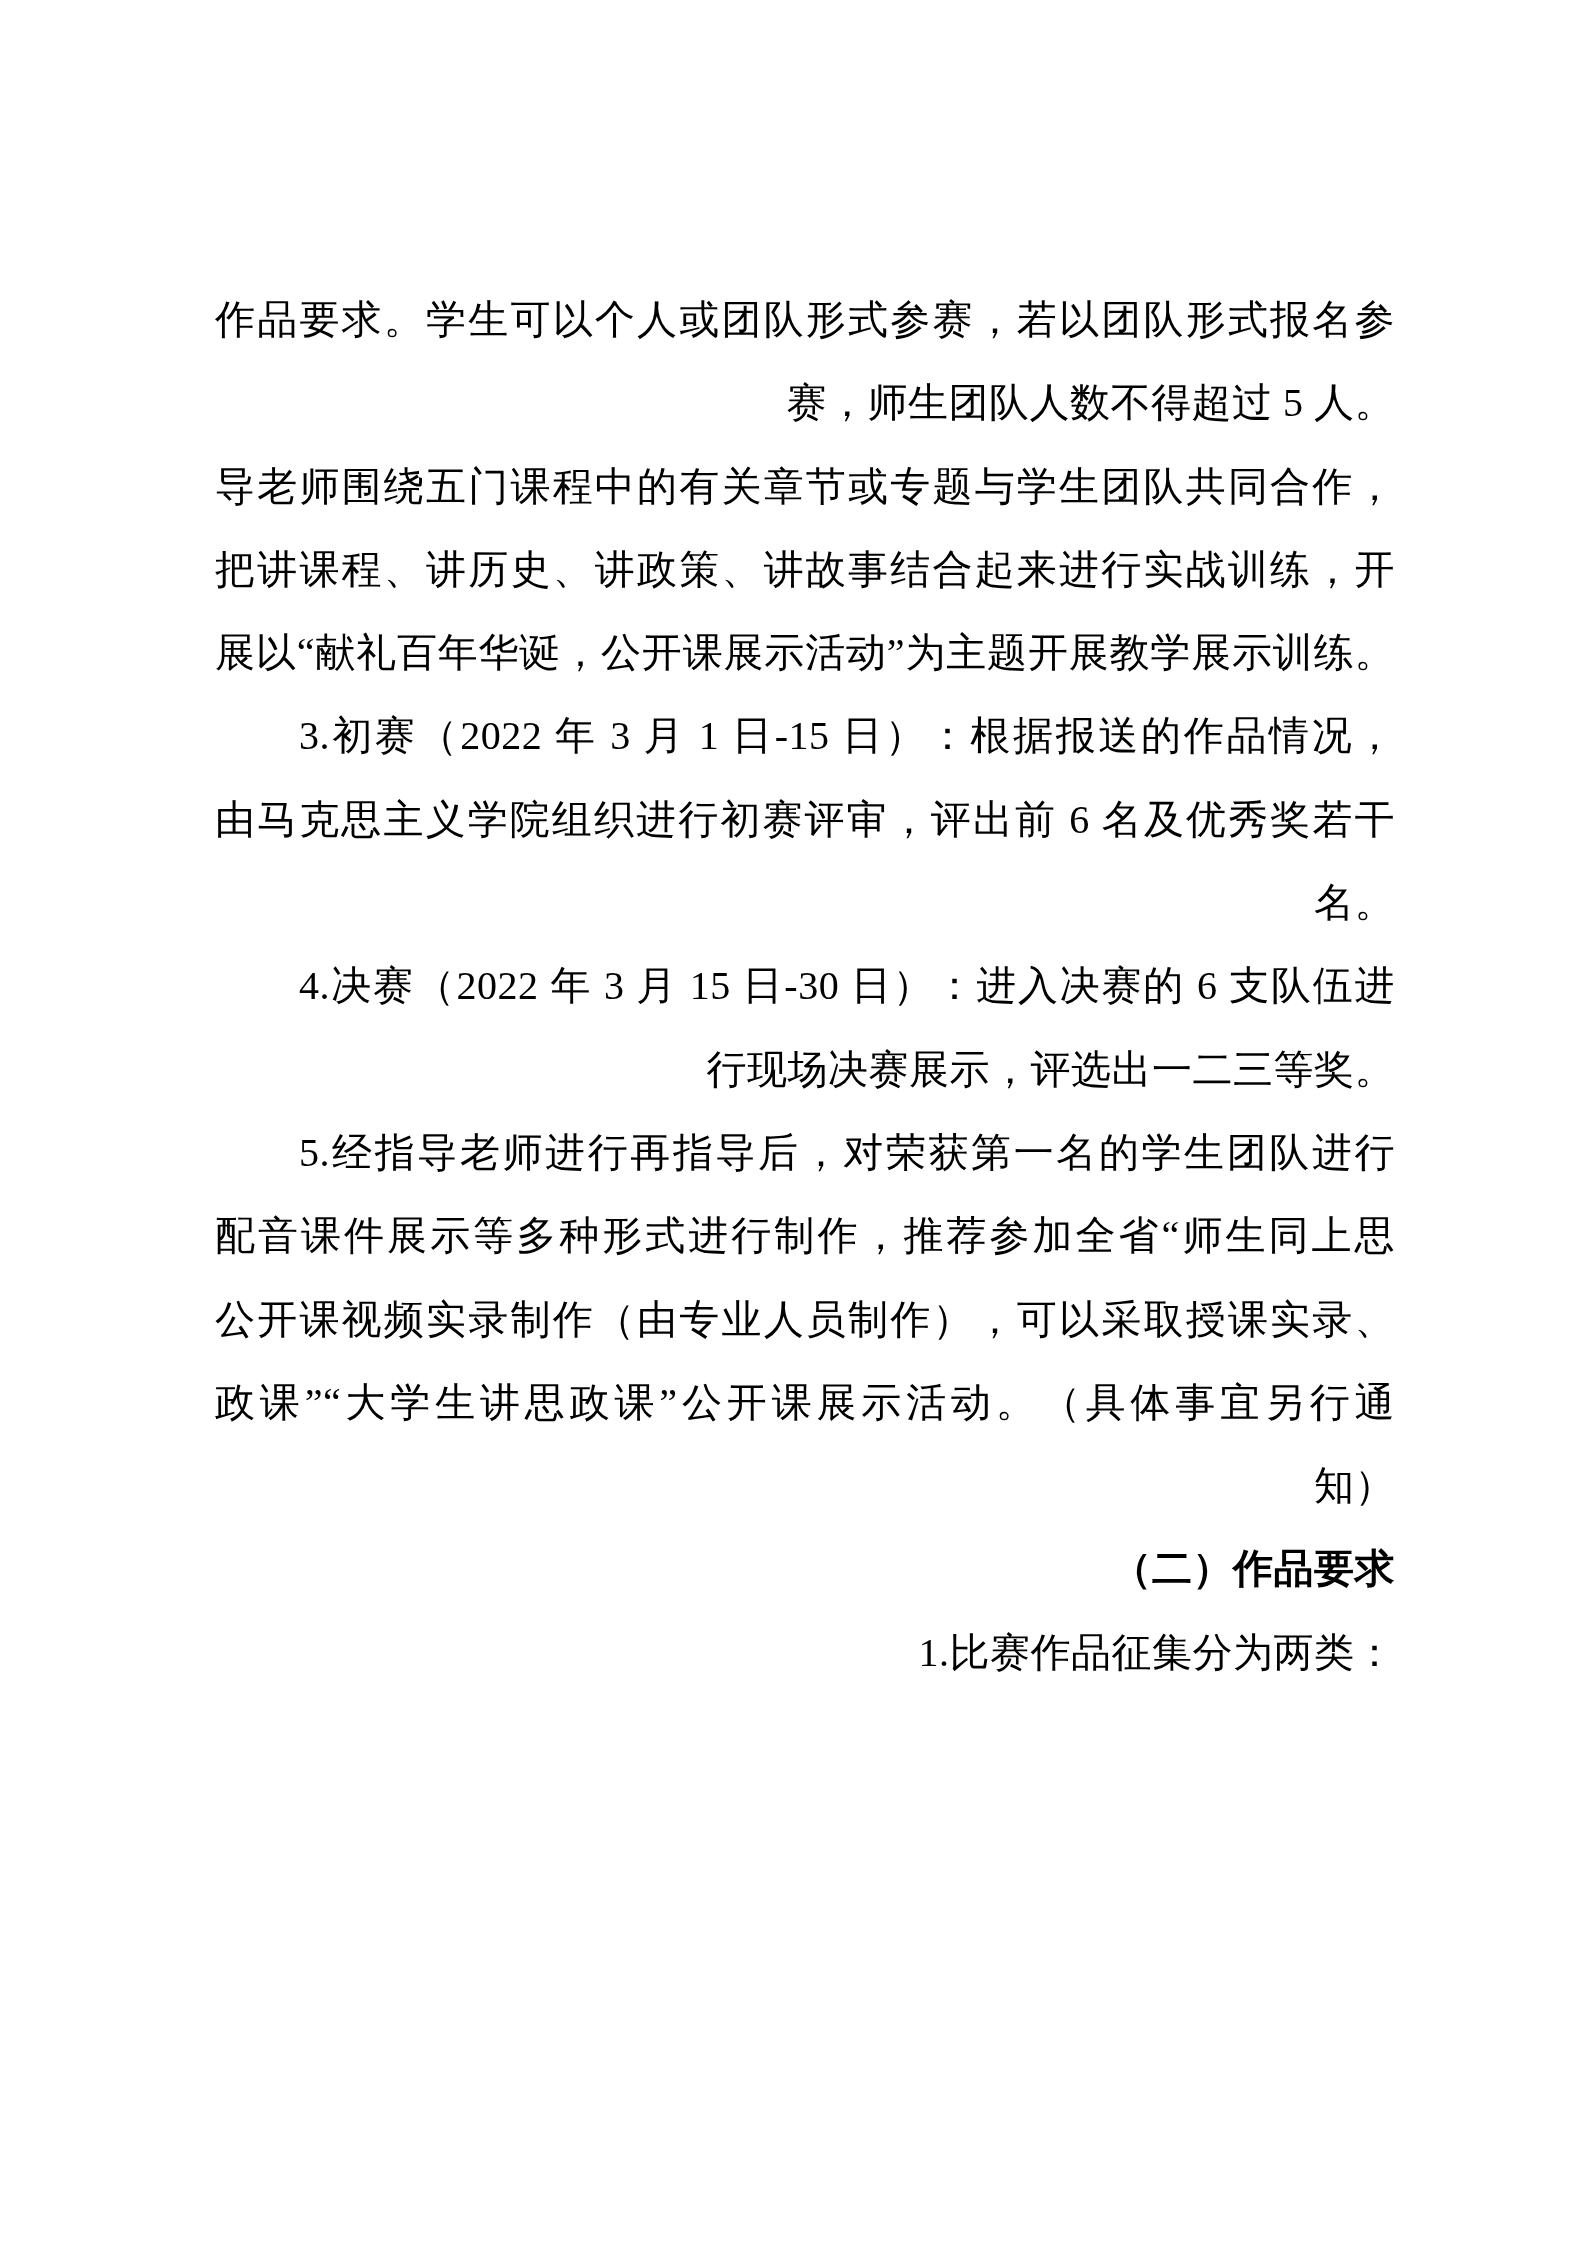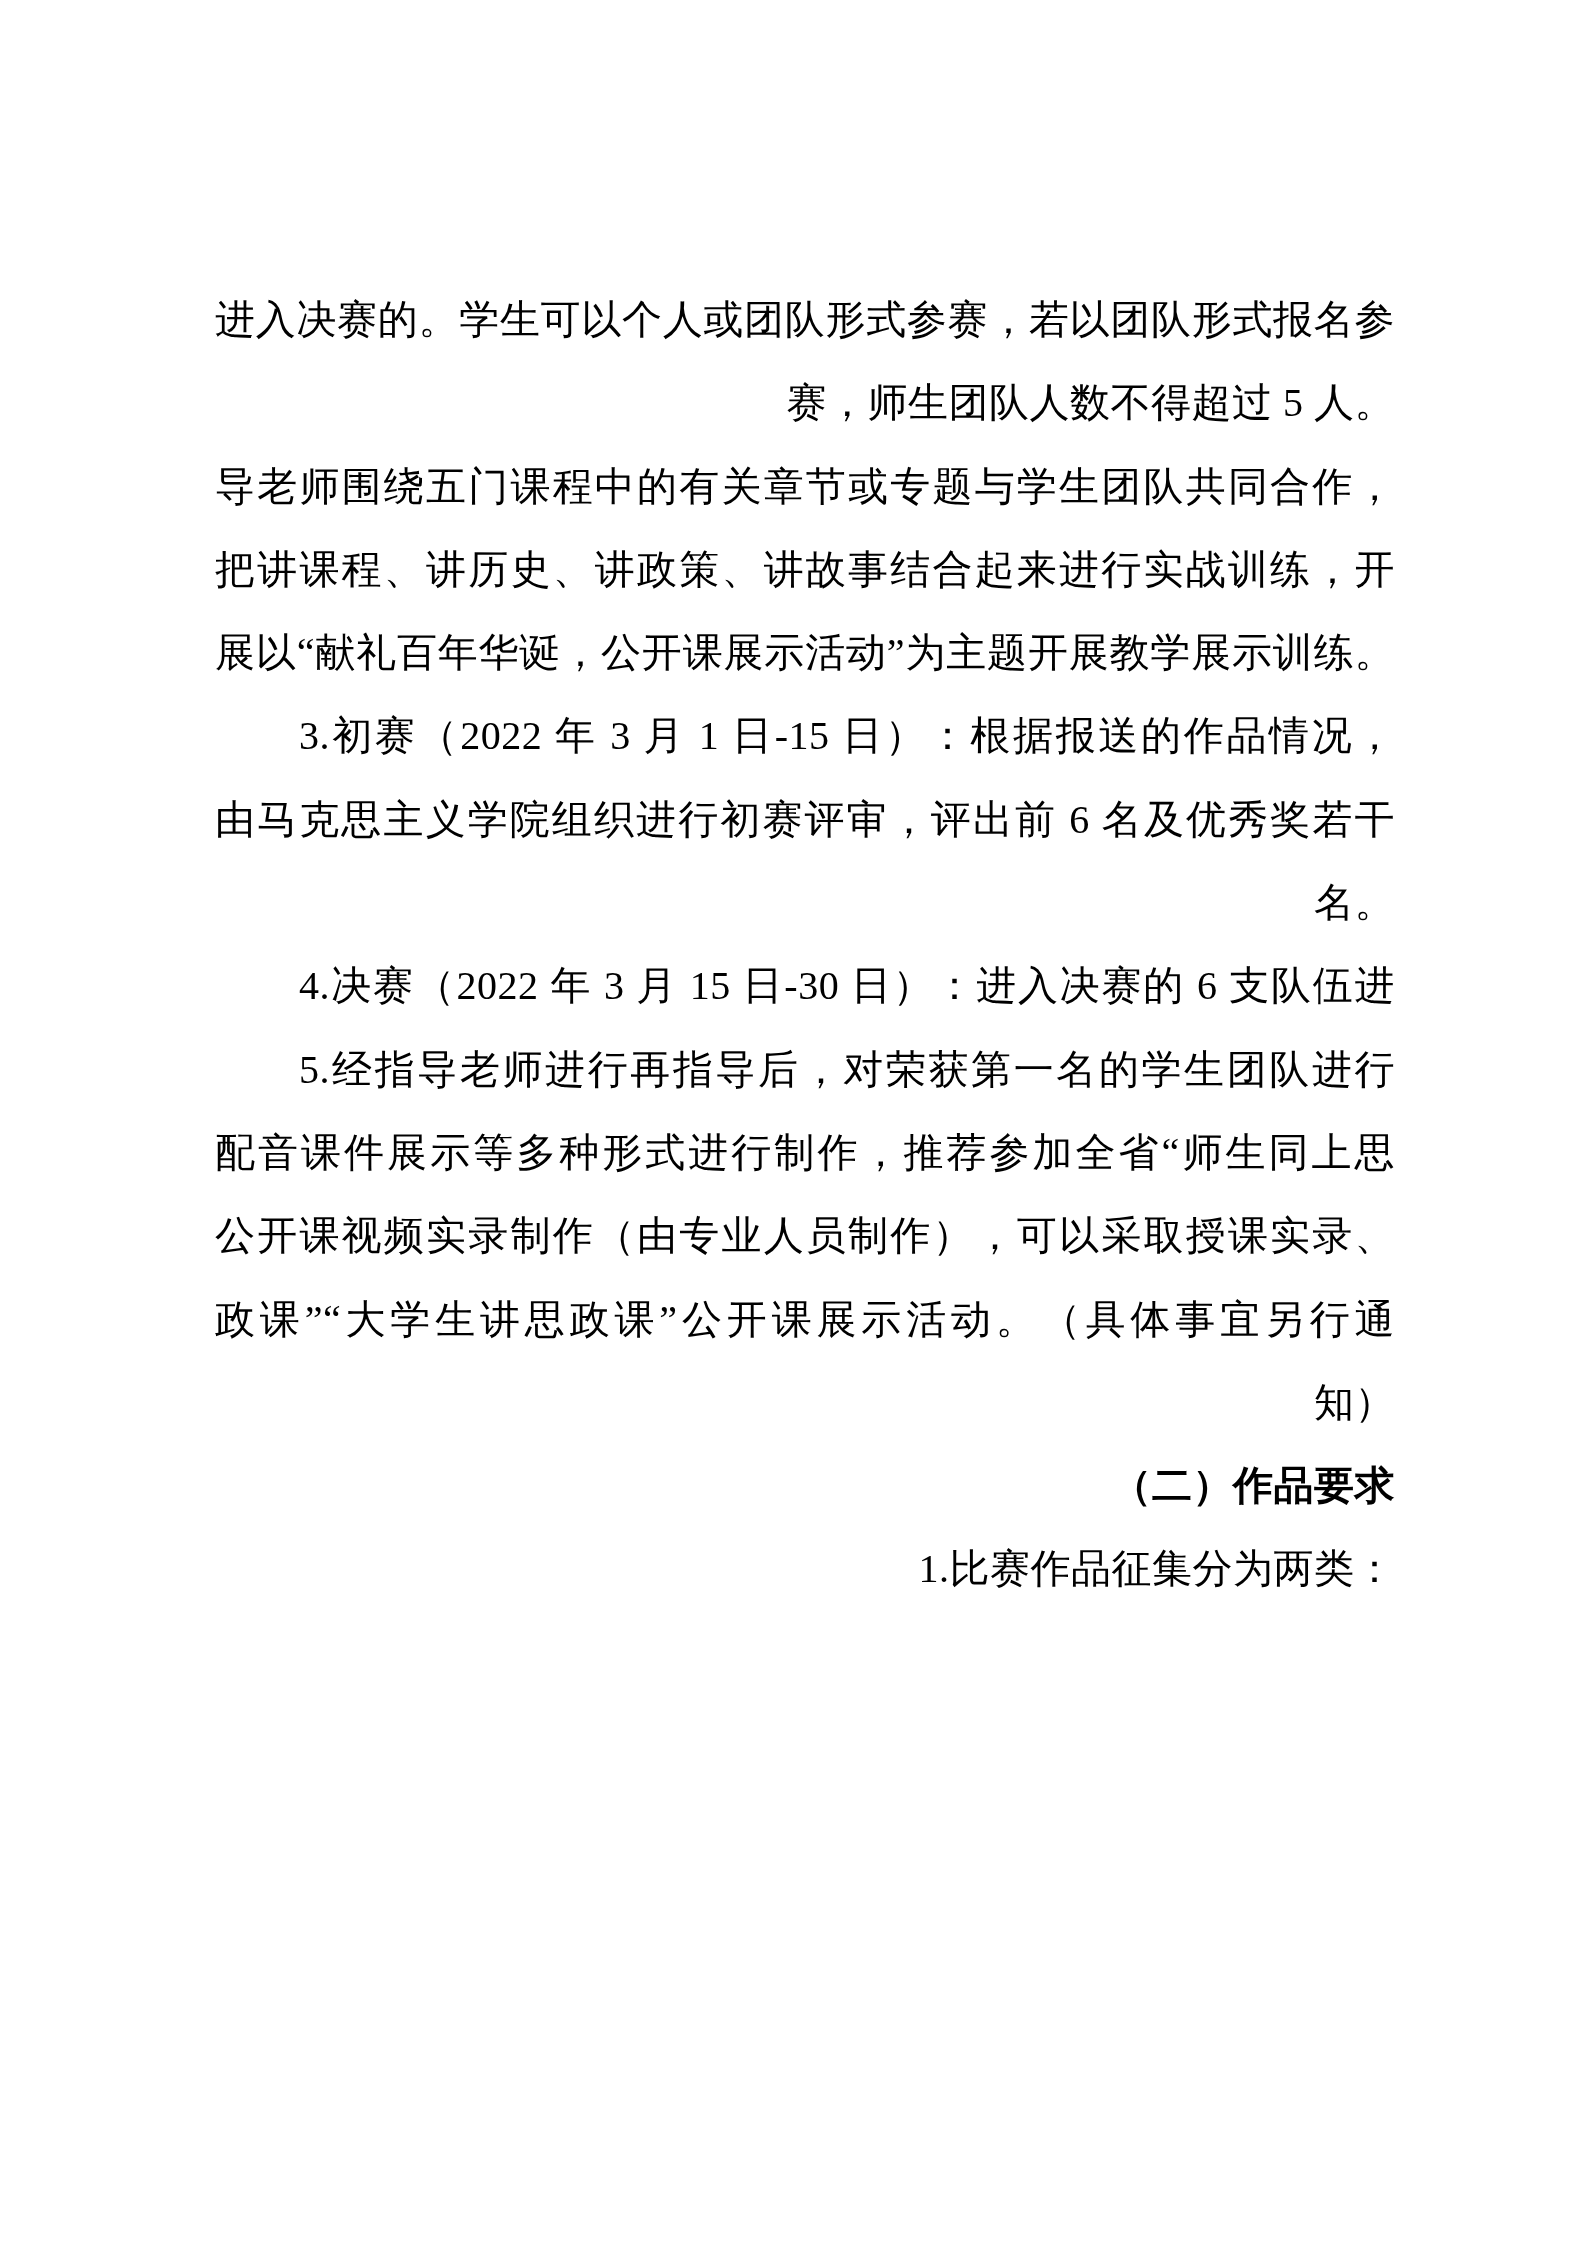--- a/index.html
+++ b/index.html
@@ -43,29 +43,30 @@
   }
   .line.bold {
     font-weight: bold;
   }
 </style>
 </head>
 <body>
 
 <div class="page" style="background: rgb(255, 255, 255); color: rgb(0, 0, 0);">
   <div class="text-block" id="lines-container">
-      <div class="line justify">进入决赛的。学生可以个人或团队形式参赛，若以团队形式报名参</div>
+      <div class="line justify">作品要求。学生可以个人或团队形式参赛，若以团队形式报名参</div>
       <div class="line">赛，师生团队人数不得超过 5 人。</div>
       <div class="line justify">导老师围绕五门课程中的有关章节或专题与学生团队共同合作，</div>
       <div class="line justify">把讲课程、讲历史、讲政策、讲故事结合起来进行实战训练，开</div>
       <div class="line justify">展以“献礼百年华诞，公开课展示活动”为主题开展教学展示训练。</div>
       <div class="line indent justify">3.初赛（2022 年 3 月 1 日-15 日）：根据报送的作品情况，</div>
       <div class="line justify">由马克思主义学院组织进行初赛评审，评出前 6 名及优秀奖若干</div>
       <div class="line">名。</div>
       <div class="line indent justify">4.决赛（2022 年 3 月 15 日-30 日）：进入决赛的 6 支队伍进</div>
+      <div class="line">行现场决赛展示，评选出一二三等奖。</div>
       <div class="line indent justify">5.经指导老师进行再指导后，对荣获第一名的学生团队进行</div>
       <div class="line justify">配音课件展示等多种形式进行制作，推荐参加全省“师生同上思</div>
       <div class="line justify">公开课视频实录制作（由专业人员制作），可以采取授课实录、</div>
       <div class="line justify">政课”“大学生讲思政课”公开课展示活动。（具体事宜另行通</div>
       <div class="line">知）</div>
       <div class="line indent bold">（二）作品要求</div>
       <div class="line indent">1.比赛作品征集分为两类：</div>
     </div>
 </div>
 

